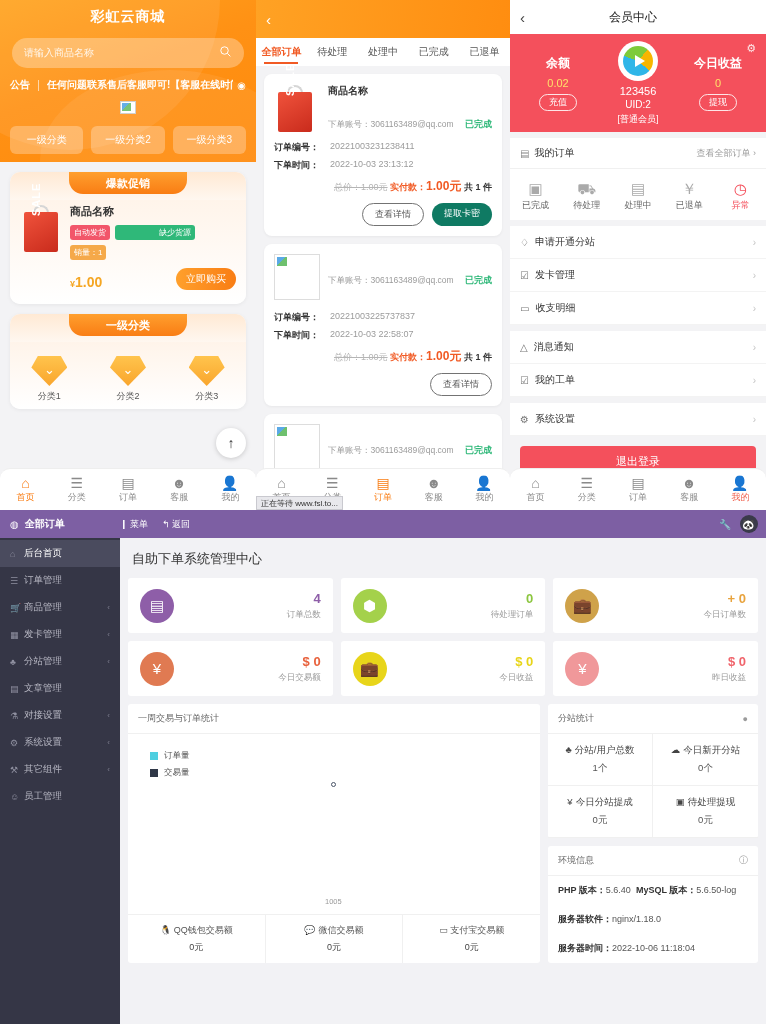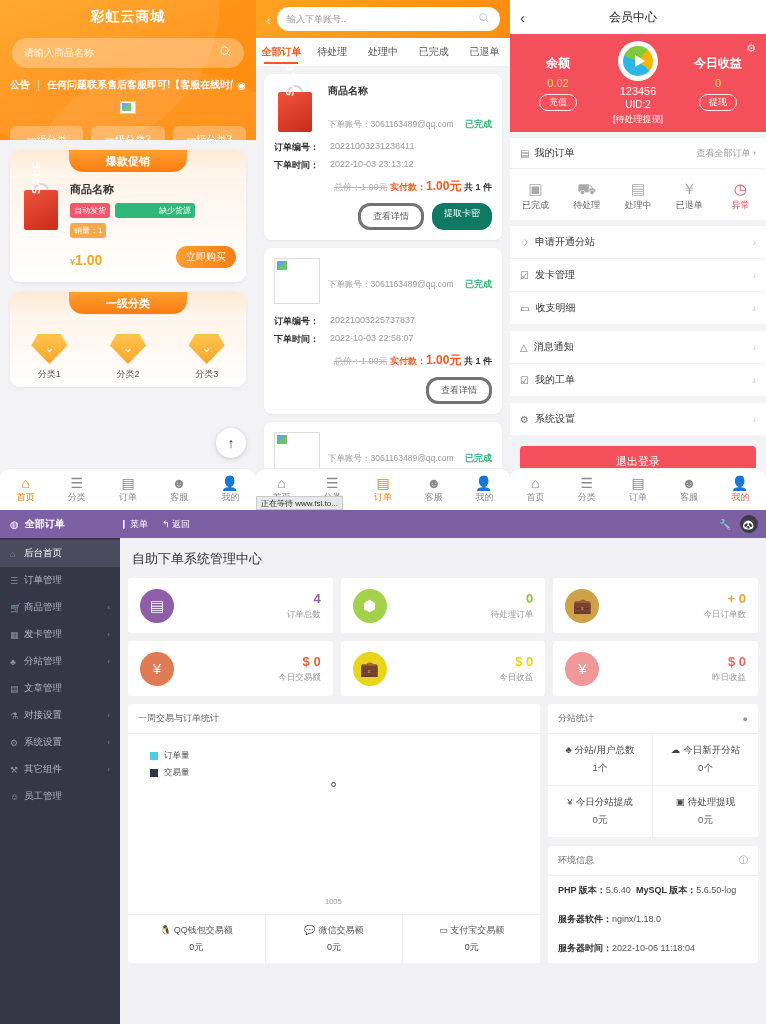--- a/index.html
+++ b/index.html
@@ -12,21 +12,21 @@
 
   
   .phones { position: absolute; top: 0; left: 0; width: 766px; height: 510px; display: flex; }
   .phone { position: relative; overflow: hidden; background: #f3f3f5; }
   .p1 { width: 256px; }
   .p2 { width: 254px; }
   .p3 { width: 256px; }
 
   
   .p1-header {
-    position: relative; height: 140px;
+    position: relative; height: 162px;
     background: linear-gradient(160deg,#ffa31f 0%,#ff9114 45%,#ff8a0c 100%);
     overflow: hidden;
   }
   .p1-header::before {
     content:""; position:absolute; width:300px; height:300px; border-radius:50%;
     background: rgba(255,255,255,.08); left:-80px; top:-150px;
   }
   .p1-header::after {
     content:""; position:absolute; width:260px; height:180px; border-radius:50%;
     background: rgba(255,255,255,.07); left:40px; top:70px;
@@ -150,21 +150,21 @@
   .orow { display:flex; font-size:9px; margin-top:5px; }
   .orow .k { color:#333; font-weight:bold; width:56px; flex:none; }
   .orow .v { color:#9b9b9b; }
   .oprice { text-align:right; margin-top:6px; font-size:9px; }
   .oprice .old { color:#b5b5b5; text-decoration:line-through; }
   .oprice .pay { color:#f15a24; font-weight:bold; }
   .oprice .pay b { font-size:12px; }
   .oprice .cnt { color:#333; font-weight:bold; }
   .obtns { display:flex; justify-content:flex-end; gap:8px; margin-top:8px; }
   .obtn { font-size:9px; border-radius:12px; padding:4px 12px; }
-  .obtn.ghost { border:3px solid #737373; color:#555; }
+  .obtn.ghost { border:1px solid #737373; color:#555; }
   .obtn.solid { background:#0f7a63; color:#fff; }
   .statusbar {
     position:absolute; left:0; bottom:0; height:14px; background:#e8e8ec;
     border:1px solid #c9c9cf; font-size:8px; color:#333; padding:0 4px;
     display:flex; align-items:center; max-width:120px; white-space:nowrap; overflow:hidden;
   }
 
   
   .p3-head { height:34px; background:#fff; display:flex; align-items:center; padding:0 10px; }
   .p3-head .bk { font-size:15px; color:#444; }
@@ -367,29 +367,20 @@
         <div class="tabitem">
           <span class="ic">👤</span>
           <span>我的</span>
         </div>
       </div>
     </div>
 
     <div class="phone p2">
       <div class="p2-head">
         <span class="p2-back">‹</span>
-        <div class="p2-sbox">
-          <span class="ph">输入下单账号..</span>
-          <span class="mag">
-            <svg width="12" height="12" viewBox="0 0 16 16">
-                <circle cx="6.8" cy="6.8" r="4.6" fill="none" stroke="#c0c0c0" stroke-width="1.2"></circle>
-                <line x1="10.3" y1="10.3" x2="14" y2="14" stroke="#c0c0c0" stroke-width="1.2"></line>
-              </svg>
-          </span>
-        </div>
       </div>
       <div class="p2-tabs">
         <div class="p2-tab on">全部订单</div>
         <div class="p2-tab">待处理</div>
         <div class="p2-tab">处理中</div>
         <div class="p2-tab">已完成</div>
         <div class="p2-tab">已退单</div>
       </div>
 
       <div class="ocard">
@@ -511,21 +502,21 @@
           <div class="lbl">余额</div>
           <div class="val">0.02</div>
           <div class="btn">充值</div>
         </div>
         <div class="p3-mid">
           <div class="p3-avatar">
               <div class="logo"></div>
             </div>
           <div class="p3-uid">123456</div>
           <div class="p3-uid2">UID:2</div>
-          <div class="p3-vip">[待处理提现]</div>
+          <div class="p3-vip">[普通会员]</div>
         </div>
         <div class="p3-col">
           <div class="lbl">今日收益</div>
           <div class="val">0</div>
           <div class="btn">提现</div>
         </div>
       </div>
 
       <div class="p3-sec">
         <div class="p3-sec-head">

